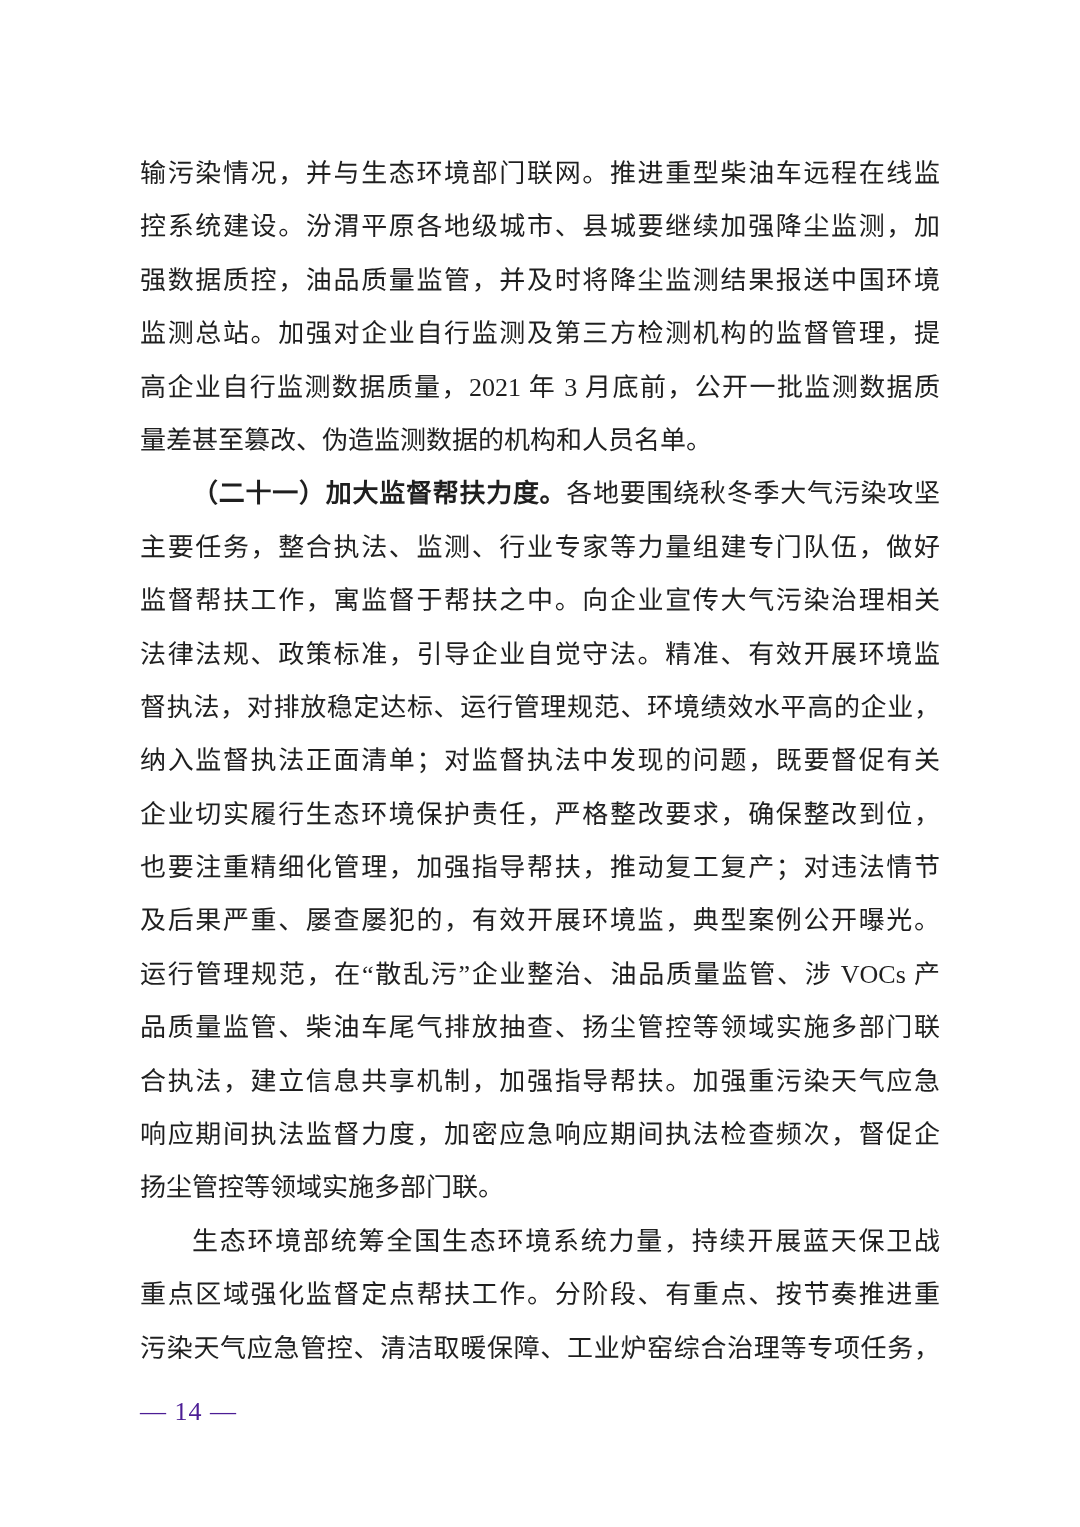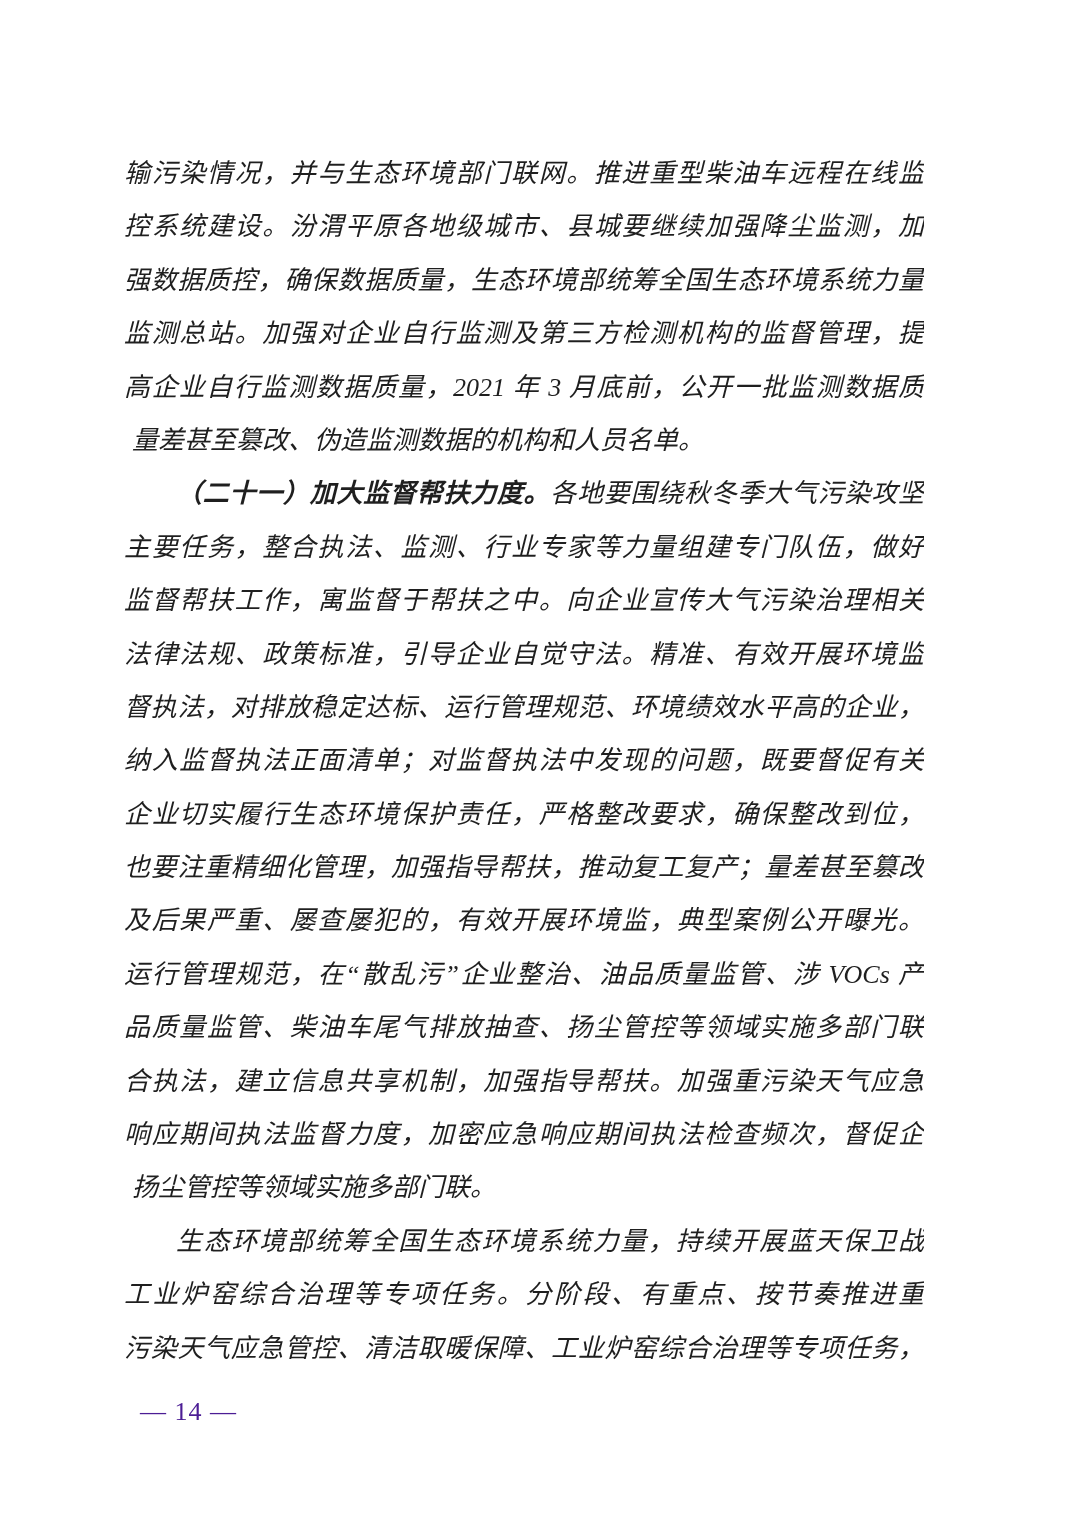--- a/index.html
+++ b/index.html
@@ -12,41 +12,39 @@
     width: 1080px;
     height: 1527px;
     margin: 0 auto;
     background: #ffffff;
     font-family: "Liberation Serif", "DejaVu Serif", serif;
     color: #1f1f1f;
     overflow: hidden;
   }
   .text-block {
     position: absolute;
-    left: 124px;
+    left: 140px;
     top: 147px;
     width: 800px;
-    font-style: italic;
   }
   .paragraph {
     margin: 0;
     padding: 0;
   }
   .line {
     font-size: 26px;
     height: 53.4px;
     line-height: 53.4px;
     text-align: justify;
     text-align-last: justify;
     overflow: hidden;
     white-space: normal;
   }
   .line.no-justify {
     text-align-last: left;
-    margin-left: 8px;
   }
   .line.indent {
     text-indent: 52px;
   }
   .seg {
     font-weight: normal;
   }
   .seg.bold {
     font-weight: 700;
   }
@@ -62,41 +60,41 @@
   }
 </style>
 </head>
 <body>
 
 <div class="page">
   <div class="text-block" id="text-block">
       <div class="paragraph">
         <div class="line"><span class="seg">输污染情况，并与生态环境部门联网。推进重型柴油车远程在线监</span></div>
         <div class="line"><span class="seg">控系统建设。汾渭平原各地级城市、县城要继续加强降尘监测，加</span></div>
-        <div class="line"><span class="seg">强数据质控，确保数据质量，生态环境部统筹全国生态环境系统力量</span></div>
+        <div class="line"><span class="seg">强数据质控，油品质量监管，并及时将降尘监测结果报送中国环境</span></div>
         <div class="line"><span class="seg">监测总站。加强对企业自行监测及第三方检测机构的监督管理，提</span></div>
         <div class="line"><span class="seg">高企业自行监测数据质量，2021 年 3 月底前，公开一批监测数据质</span></div>
         <div class="line no-justify"><span class="seg">量差甚至篡改、伪造监测数据的机构和人员名单。</span></div>
       </div>
       <div class="paragraph">
         <div class="line indent"><span class="seg bold">（二十一）加大监督帮扶力度。</span><span class="seg">各地要围绕秋冬季大气污染攻坚</span></div>
         <div class="line"><span class="seg">主要任务，整合执法、监测、行业专家等力量组建专门队伍，做好</span></div>
         <div class="line"><span class="seg">监督帮扶工作，寓监督于帮扶之中。向企业宣传大气污染治理相关</span></div>
         <div class="line"><span class="seg">法律法规、政策标准，引导企业自觉守法。精准、有效开展环境监</span></div>
         <div class="line"><span class="seg">督执法，对排放稳定达标、运行管理规范、环境绩效水平高的企业，</span></div>
         <div class="line"><span class="seg">纳入监督执法正面清单；对监督执法中发现的问题，既要督促有关</span></div>
         <div class="line"><span class="seg">企业切实履行生态环境保护责任，严格整改要求，确保整改到位，</span></div>
-        <div class="line"><span class="seg">也要注重精细化管理，加强指导帮扶，推动复工复产；量差甚至篡改</span></div>
+        <div class="line"><span class="seg">也要注重精细化管理，加强指导帮扶，推动复工复产；对违法情节</span></div>
         <div class="line"><span class="seg">及后果严重、屡查屡犯的，有效开展环境监，典型案例公开曝光。</span></div>
         <div class="line"><span class="seg">运行管理规范，在“散乱污”企业整治、油品质量监管、涉 VOCs 产</span></div>
         <div class="line"><span class="seg">品质量监管、柴油车尾气排放抽查、扬尘管控等领域实施多部门联</span></div>
         <div class="line"><span class="seg">合执法，建立信息共享机制，加强指导帮扶。加强重污染天气应急</span></div>
         <div class="line"><span class="seg">响应期间执法监督力度，加密应急响应期间执法检查频次，督促企</span></div>
         <div class="line no-justify"><span class="seg">扬尘管控等领域实施多部门联。</span></div>
       </div>
       <div class="paragraph">
         <div class="line indent"><span class="seg">生态环境部统筹全国生态环境系统力量，持续开展蓝天保卫战</span></div>
-        <div class="line"><span class="seg">工业炉窑综合治理等专项任务。分阶段、有重点、按节奏推进重</span></div>
+        <div class="line"><span class="seg">重点区域强化监督定点帮扶工作。分阶段、有重点、按节奏推进重</span></div>
         <div class="line"><span class="seg">污染天气应急管控、清洁取暖保障、工业炉窑综合治理等专项任务，</span></div>
       </div>
     </div>
   <div class="page-number">— 14 —</div>
 </div>
 
 </body></html>

